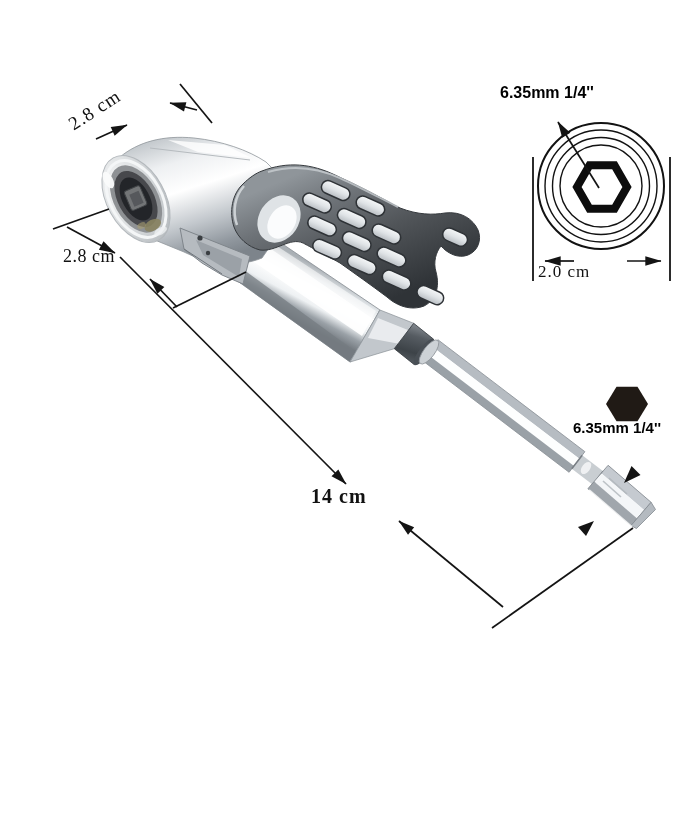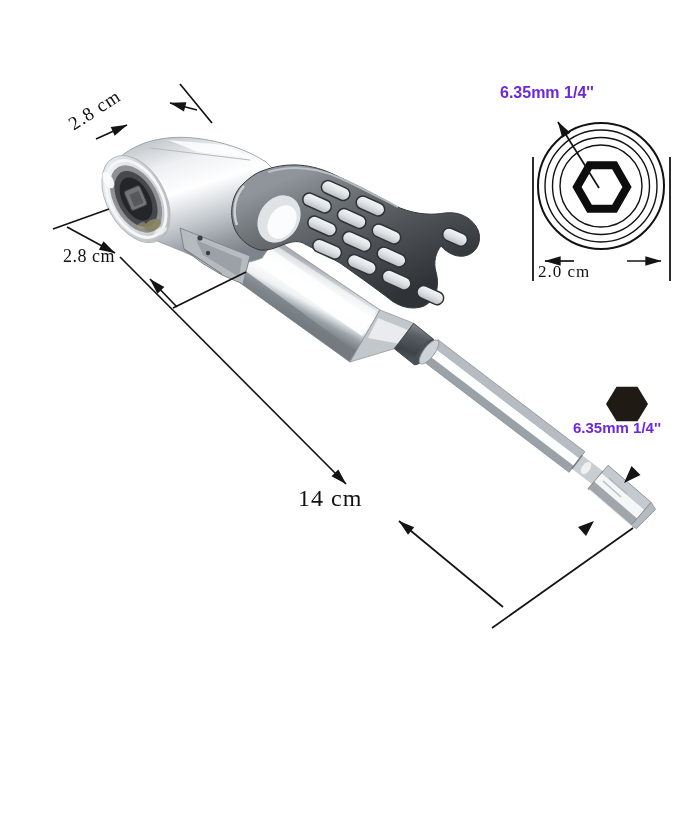--- a/index.html
+++ b/index.html
@@ -1,25 +1,25 @@
 <!DOCTYPE html>
 <html><head>
 <meta charset="utf-8">
 <style>
   html,body{margin:0;padding:0;background:#fff;}
   .stage{position:relative;width:679px;height:831px;background:#ffffff;overflow:hidden;
          font-family:"Liberation Serif",serif;color:#111;}
   .stage svg{position:absolute;left:0;top:0;}
   .lbl{position:absolute;white-space:nowrap;line-height:1.1;}
   .serif{font-family:"Liberation Serif",serif;color:#121212;}
-  .sans{font-family:"Liberation Sans",sans-serif;font-weight:700;color:#6d28d9;}
+  .sans{font-family:"Liberation Sans",sans-serif;font-weight:700;color:#000000;}
   #t1{left:47px;top:100px;width:96px;text-align:center;font-size:19px;letter-spacing:1px;
       transform:rotate(-33deg);transform-origin:50% 50%;}
   #t2{left:63px;top:247px;font-size:18px;letter-spacing:.5px;}
-  #t3{left:298px;top:485px;font-size:24px;font-weight:400;letter-spacing:1px;}
+  #t3{left:311px;top:485px;font-size:20px;font-weight:700;letter-spacing:1px;}
   #t4{left:538px;top:263px;font-size:17px;letter-spacing:1px;}
   #t5{left:500px;top:84px;font-size:16px;}
   #t6{left:573px;top:420px;font-size:15px;}
 </style>
 </head>
 <body>
 
 <div class="stage">
 
 <svg width="679" height="831" viewBox="0 0 679 831">

